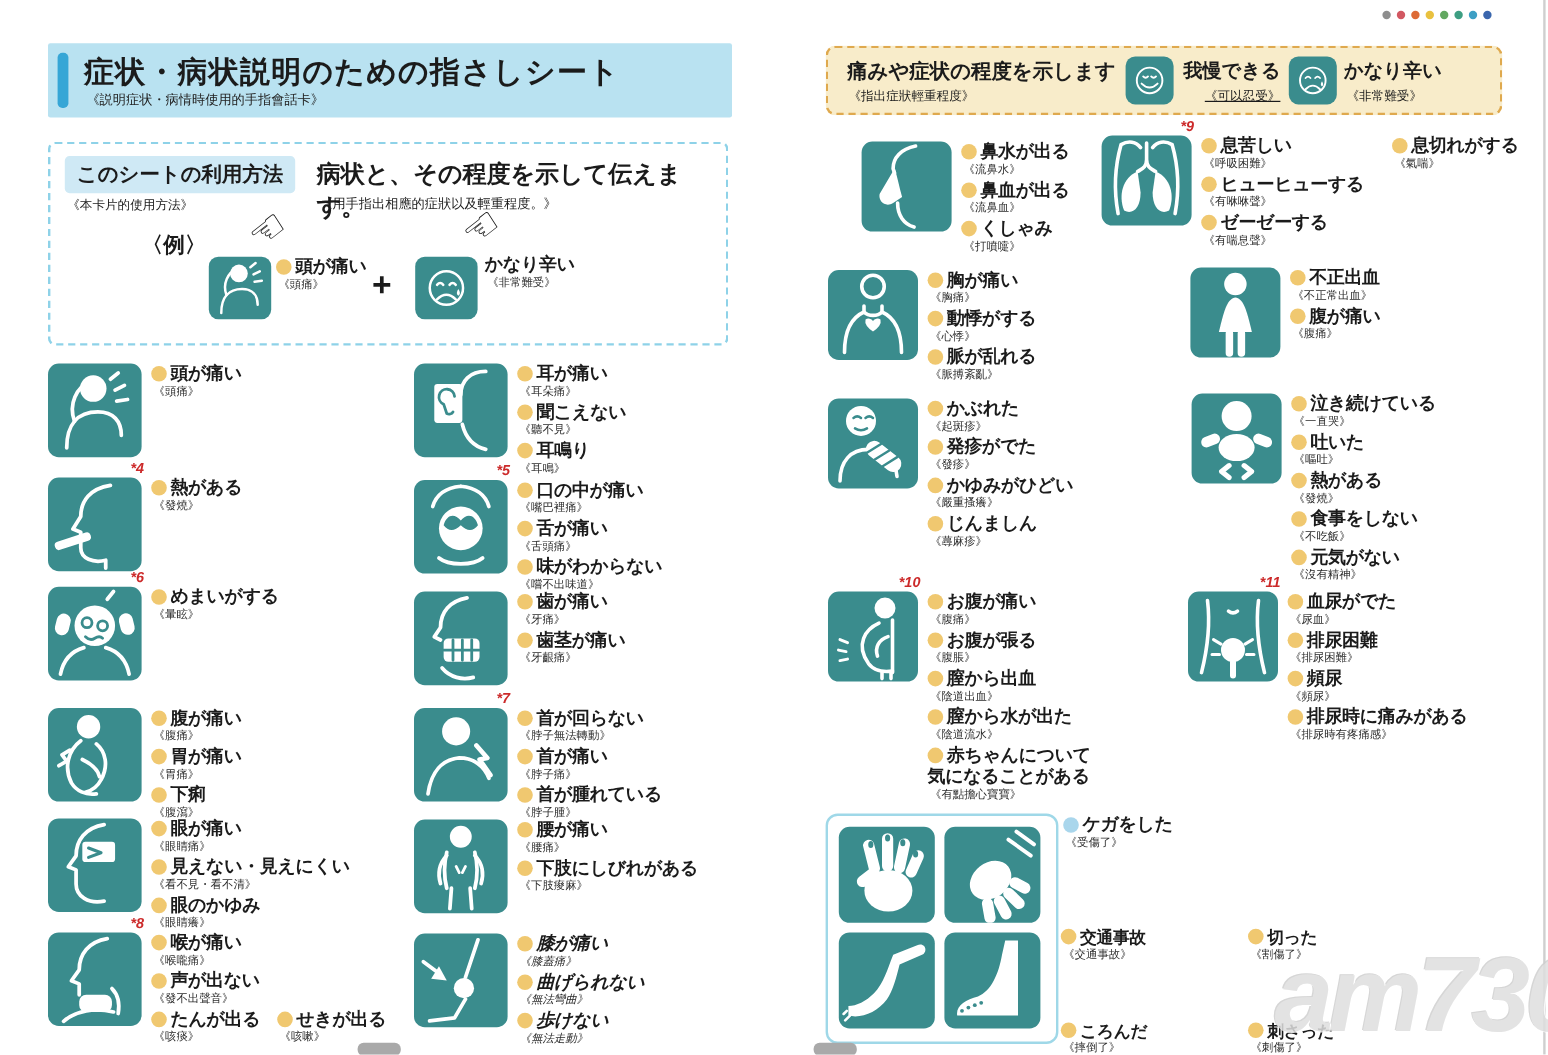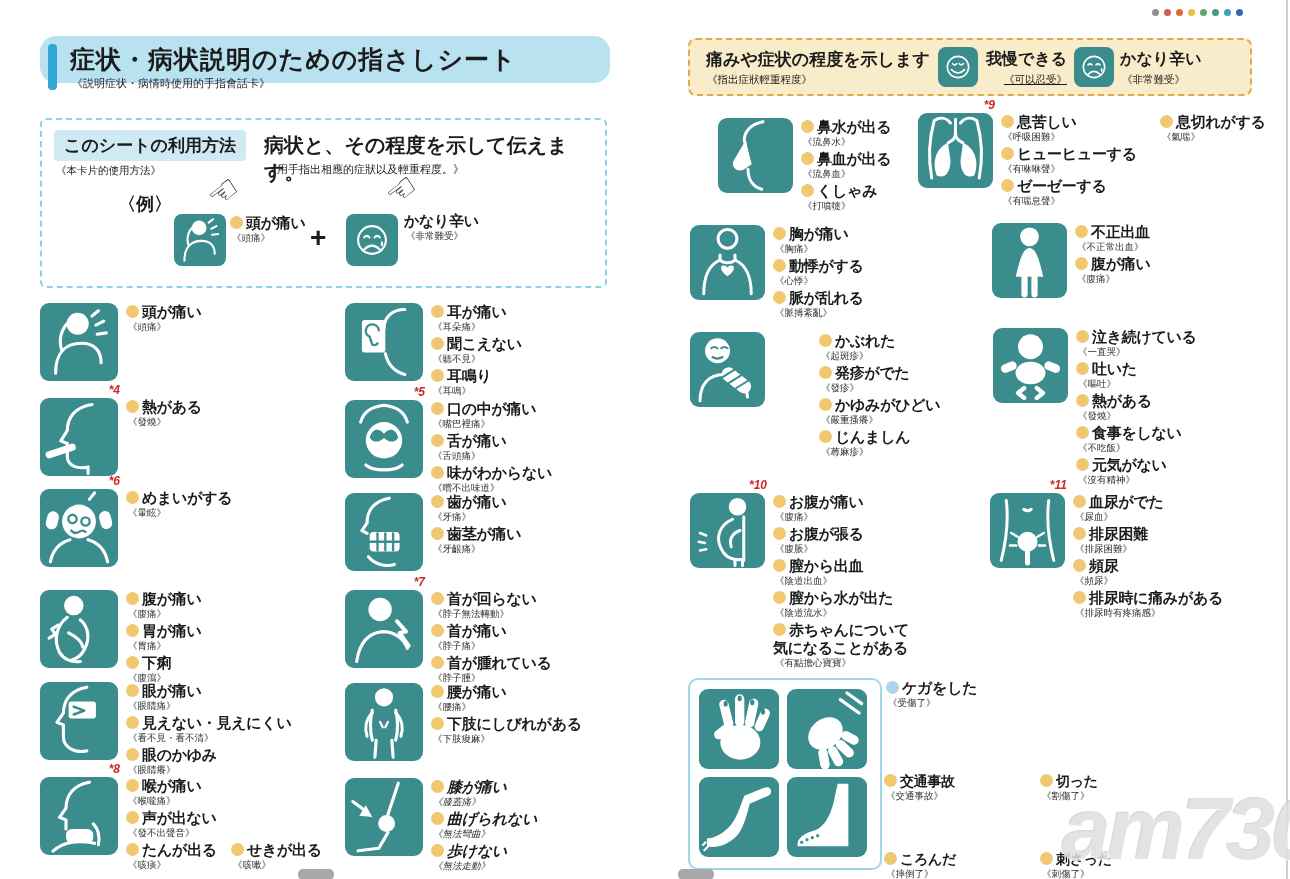--- a/index.html
+++ b/index.html
@@ -2,21 +2,21 @@
 <html style="--teal: #3a8c8d; --bullet: #f0c870; --bullet-blue: #a9d6ec; --note: #cc2a2a; --banner-bg: #f8ecca; --banner-border: #dfa94e; --title-bg: #b9e2f1; --title-bar: #36a6d6; --box-border: #8ed2e8;"><head>
 <meta charset="utf-8">
 <style>
   html,body{margin:0;padding:0;background:#fff;}
   #canvas{position:relative;width:1290px;height:879px;background:#fff;overflow:hidden;
     font-family:"Liberation Sans","DejaVu Sans",sans-serif;color:#1b1b1b;}
   :root{--teal:#3a8c8d;--bullet:#f0c870;--bullet-blue:#a9d6ec;--note:#cc2a2a;
     --banner-bg:#f8ecca;--banner-border:#dfa94e;--title-bg:#b9e2f1;--title-bar:#36a6d6;--box-border:#8ed2e8;}
 
   
-  .title-block{position:absolute;left:40px;top:36px;width:570px;height:47px;background:var(--title-bg);border-radius:16px;}
+  .title-block{position:absolute;left:40px;top:36px;width:570px;height:62px;background:var(--title-bg);border-radius:2px;}
   .title-bar{position:absolute;left:8px;top:8px;width:9px;height:46px;background:var(--title-bar);border-radius:4px;}
   .title-jp{position:absolute;left:30px;top:7px;font-size:25px;font-weight:bold;letter-spacing:1px;}
   .title-cn{position:absolute;left:32px;top:40px;font-size:11px;color:#222;}
 
   
   .dots{position:absolute;left:1152px;top:9px;display:flex;gap:5px;}
   .dot{width:7px;height:7px;border-radius:50%;}
 
   
   .usage-box{position:absolute;left:40px;top:118px;width:563px;height:166px;border:2px dashed var(--box-border);border-radius:6px;}
@@ -640,21 +640,21 @@
                 <path d="M17 13 q2.5 -2 5 0 M25 13 q2.5 -2 5 0 M18 20 q4 2.5 8 0" style="stroke:var(--teal)" stroke-width="1.7"></path>
                 <path d="M8 55 C8 42 15 34 27 34 C38 34 45 41 46 52"></path>
                 <rect x="24" y="33" width="27" height="11" rx="5.5" fill="#fff" stroke="none" transform="rotate(38 37 38)"></rect>
                 <g style="stroke:var(--teal)" stroke-width="1.6" transform="rotate(38 37 38)">
                   <path d="M31 33 l-4 11 M38 33 l-4 11 M45 33 l-4 11"></path>
                 </g>
               </g>
             </svg>
           </div>
         </div>
-        <div class="sym-text" style="width: 215px; margin-left: 46px;">
+        <div class="sym-text" style="width: 215px;">
           <div class="sym">
             <div class="jp">
               <span class="bullet"></span>
               <span>かぶれた</span>
             </div>
             <div class="cn">《起斑疹》</div>
           </div>
           <div class="sym">
             <div class="jp">
               <span class="bullet"></span>

